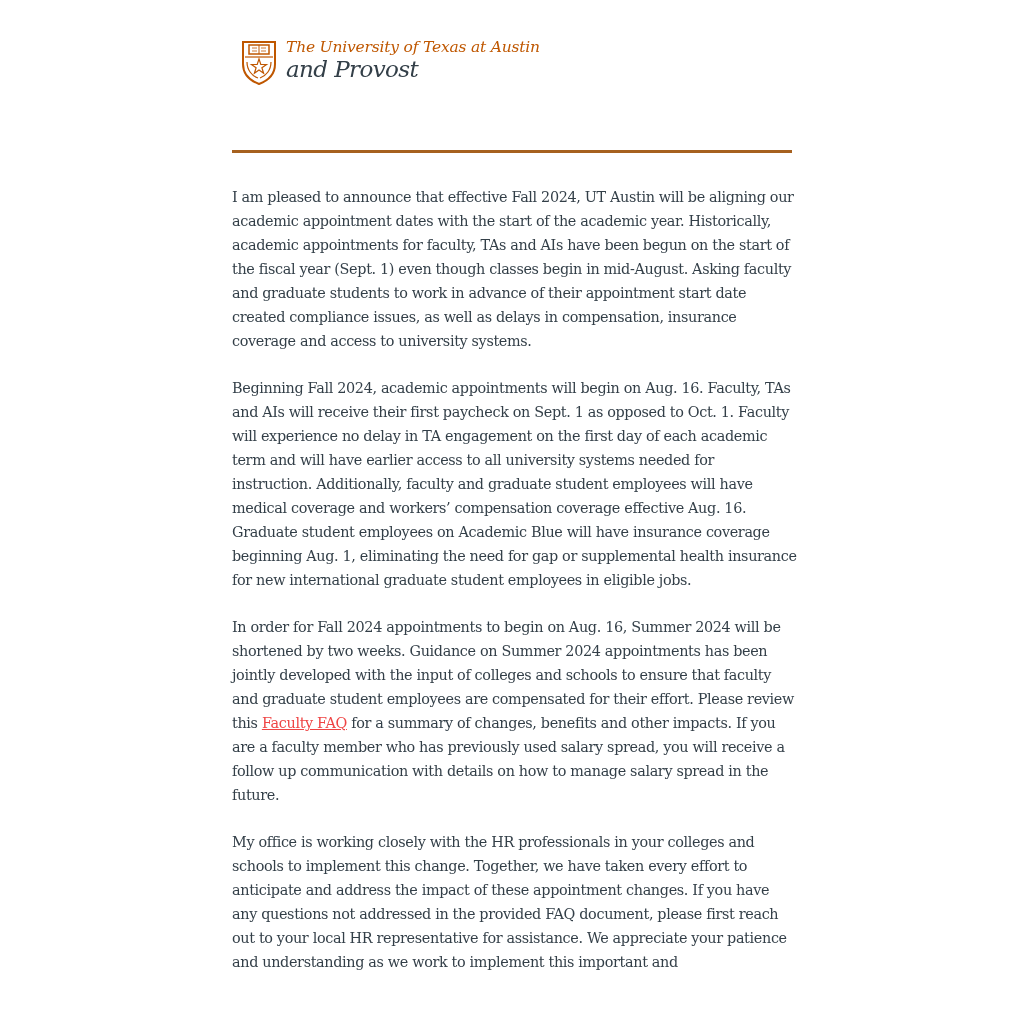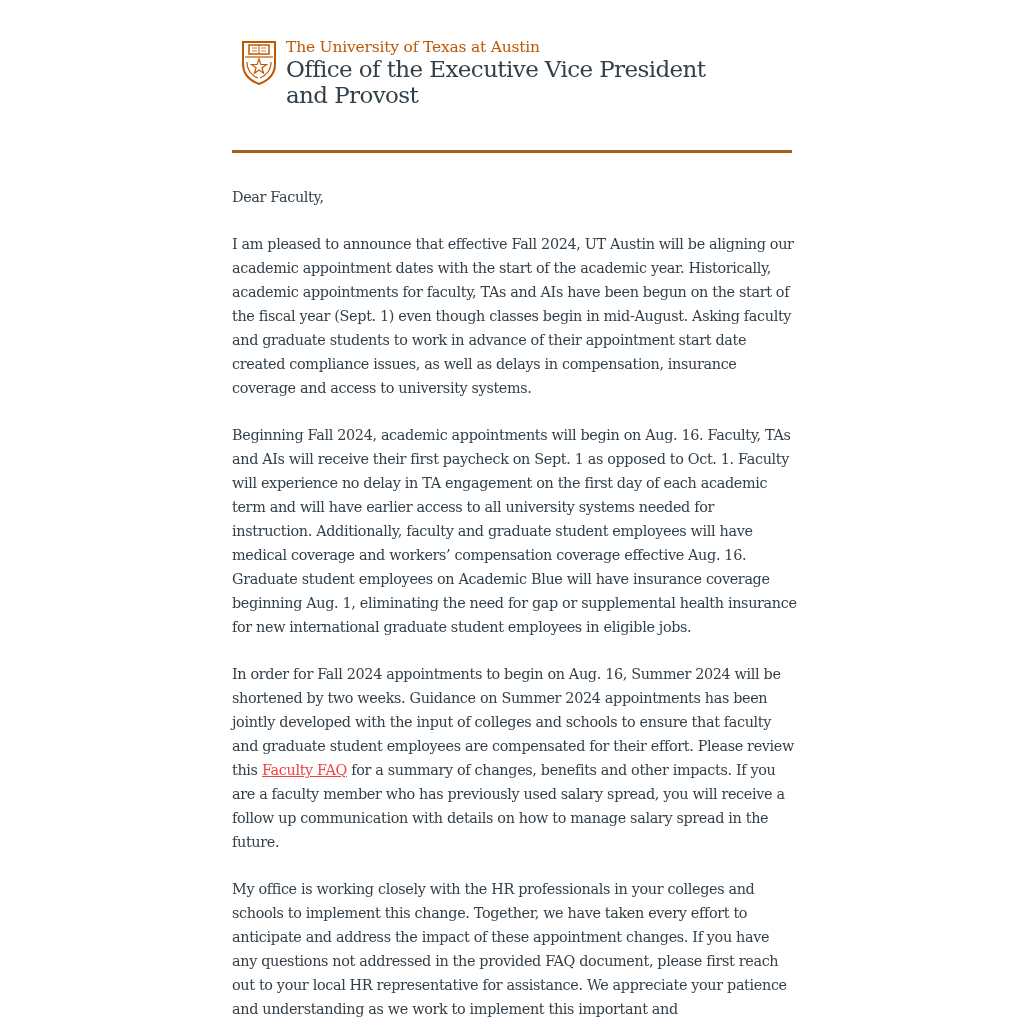--- a/index.html
+++ b/index.html
@@ -1,18 +1,18 @@
 <!DOCTYPE html>
 <html><head>
   <meta charset="utf-8">
   <style>
     html, body { margin: 0; padding: 0; background: #ffffff; }
     body { width: 1024px; height: 1024px; overflow: hidden; position: relative; }
     .page { position: absolute; left: 232px; top: 0; width: 560px; }
-    .header { position: relative; height: 150px; }
+    .header { position: relative; height: 150px; font-style: italic; }
     .shield { position: absolute; left: 9px; top: 40px; width: 36px; height: 46px; }
     .logo-univ { position: absolute; left: 54px; top: 38px; font-family: "DejaVu Serif", serif; font-size: 15.5px; color: #bf5700; letter-spacing: -0.2px; white-space: nowrap; }
     .logo-office { position: absolute; left: 54px; top: 56px; font-family: "DejaVu Serif", serif; font-size: 23px; line-height: 26px; color: #333f48; letter-spacing: -0.6px; white-space: nowrap; }
     .rule { position: absolute; left: 0; top: 150px; width: 560px; height: 3px; background: #a6611f; }
     .body { position: absolute; left: 0; top: 185px; width: 565px; font-family: "DejaVu Serif", serif; font-size: 14.4px; line-height: 24px; color: #333f48; letter-spacing: -0.35px; }
     .body p { margin: 0 0 23px 0; }
     .link { color: #ef4444; text-decoration: underline; }
   </style>
 </head>
 <body>
@@ -27,26 +27,24 @@
       <line x1="11" y1="11" x2="16" y2="11" stroke="#bf5700" stroke-width="0.8"></line>
       <line x1="20" y1="8" x2="25" y2="8" stroke="#bf5700" stroke-width="0.8"></line>
       <line x1="20" y1="11" x2="25" y2="11" stroke="#bf5700" stroke-width="0.8"></line>
       <line x1="4" y1="17" x2="32" y2="17" stroke="#bf5700" stroke-width="1.2"></line>
       <polygon points="18,19 19.8,24.5 25.5,24.5 20.9,27.8 22.6,33.2 18,29.9 13.4,33.2 15.1,27.8 10.5,24.5 16.2,24.5" fill="none" stroke="#bf5700" stroke-width="1.2"></polygon>
       <path d="M6 22 C6 30 11 36 17 38" fill="none" stroke="#bf5700" stroke-width="1.2"></path>
       <path d="M30 22 C30 30 25 36 19 38" fill="none" stroke="#bf5700" stroke-width="1.2"></path>
     </svg>
     <div class="logo-univ">The University of Texas at Austin</div>
     <div class="logo-office">
-      <div>Office of the Executive Vice President</div>
       <div>and Provost</div>
     </div>
     <div class="rule"></div>
   </div>
 
   <div class="body">
-    <p>Dear Faculty,</p>
     <p>I am pleased to announce that effective Fall 2024, UT Austin will be aligning our academic appointment dates with the start of the academic year. Historically, academic appointments for faculty, TAs and AIs have been begun on the start of the fiscal year (Sept. 1) even though classes begin in mid-August. Asking faculty and graduate students to work in advance of their appointment start date created compliance issues, as well as delays in compensation, insurance coverage and access to university systems.</p>
     <p>Beginning Fall 2024, academic appointments will begin on Aug. 16. Faculty, TAs and AIs will receive their first paycheck on Sept. 1 as opposed to Oct. 1. Faculty will experience no delay in TA engagement on the first day of each academic term and will have earlier access to all university systems needed for instruction. Additionally, faculty and graduate student employees will have medical coverage and workers’ compensation coverage effective Aug. 16. Graduate student employees on Academic Blue will have insurance coverage beginning Aug. 1, eliminating the need for gap or supplemental health insurance for new international graduate student employees in eligible jobs.</p>
     <p><span>In order for Fall 2024 appointments to begin on Aug. 16, Summer 2024 will be shortened by two weeks.  Guidance on Summer 2024 appointments has been jointly developed with the input of colleges and schools to ensure that faculty and graduate student employees are compensated for their effort. Please review this </span><a class="link">Faculty FAQ</a><span> for a summary of changes, benefits and other impacts. If you are a faculty member who has previously used salary spread, you will receive a follow up communication with details on how to manage salary spread in the future.</span></p>
     <p>My office is working closely with the HR professionals in your colleges and schools to implement this change. Together, we have taken every effort to anticipate and address the impact of these appointment changes. If you have any questions not addressed in the provided FAQ document, please first reach out to your local HR representative for assistance. We appreciate your patience and understanding as we work to implement this important and</p>
   </div>
 </div>
 
 </body></html>

